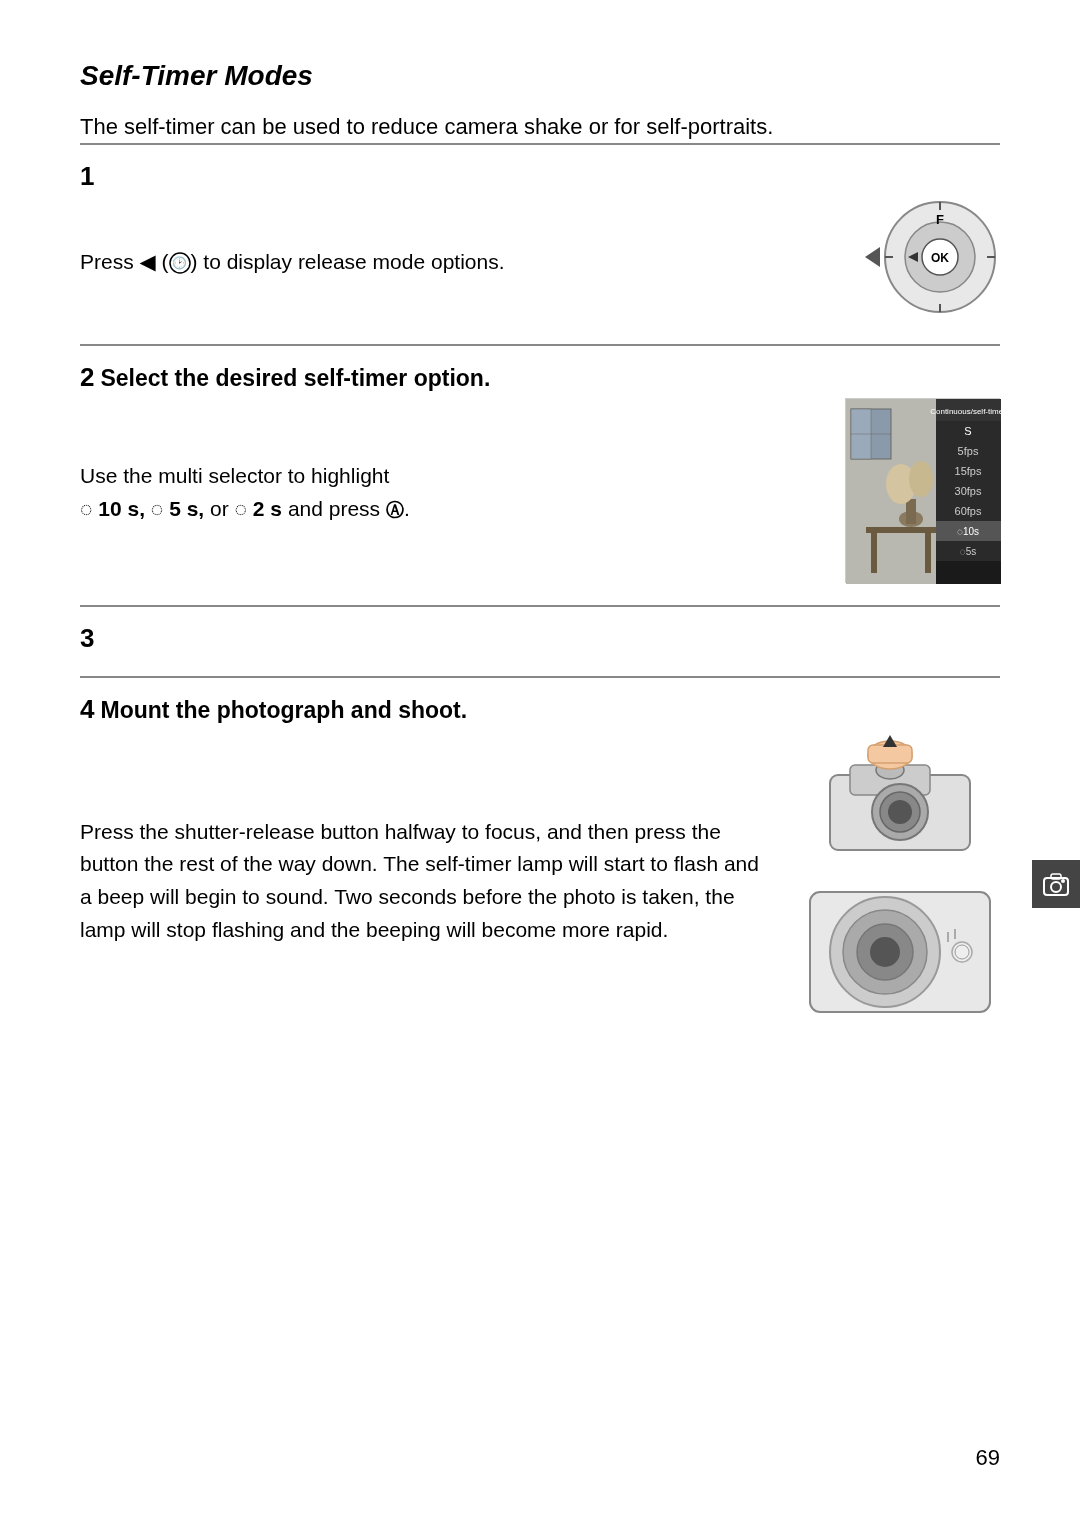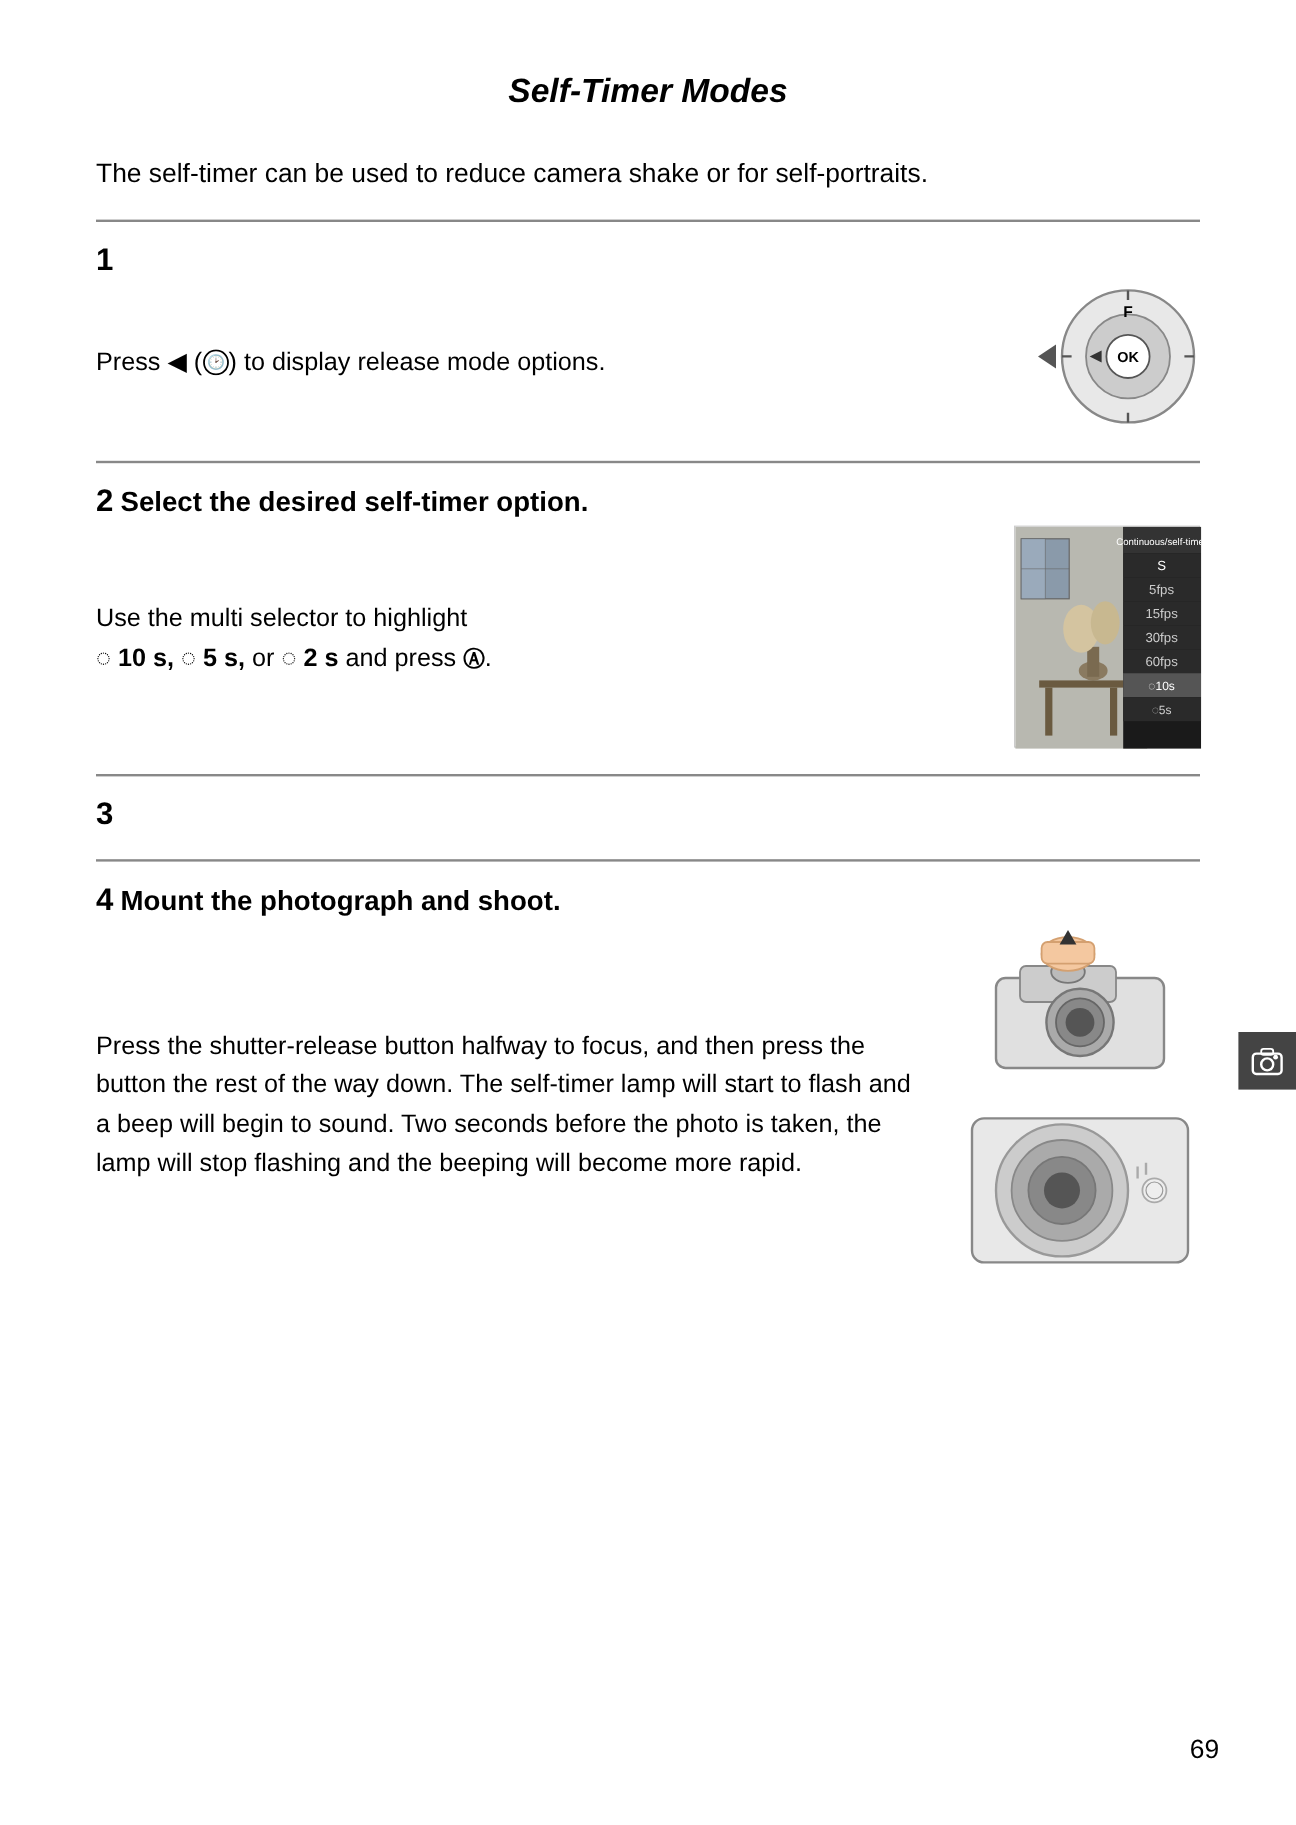--- a/index.html
+++ b/index.html
@@ -18,30 +18,28 @@
       height: 1521px;
       padding: 60px 80px 60px 80px;
       position: relative;
     }
 
     
     .section-title {
       font-size: 28px;
       font-weight: bold;
       font-style: italic;
-      margin-bottom: 36px;
-      font-family: Arial, sans-serif;
-      text-align: center;
+      margin-bottom: 18px;
+      font-family: Arial, sans-serif;
     }
 
     
     .intro-text {
       font-size: 22px;
       line-height: 1.5;
-      margin-bottom: 22px;
       font-family: Arial, sans-serif;
     }
 
     
     .step {
       border-top: 2px solid #888;
       padding-top: 16px;
       margin-bottom: 22px;
     }
 
@@ -115,21 +113,21 @@
       flex-direction: column;
       gap: 12px;
       margin-left: 20px;
       flex-shrink: 0;
     }
 
     
     .page-number {
       position: absolute;
       bottom: 50px;
-      right: 64px;
+      right: 80px;
       font-size: 22px;
       font-family: Arial, sans-serif;
     }
 
     
     svg { display: block; }
   </style>
 </head>
 <body>
 

